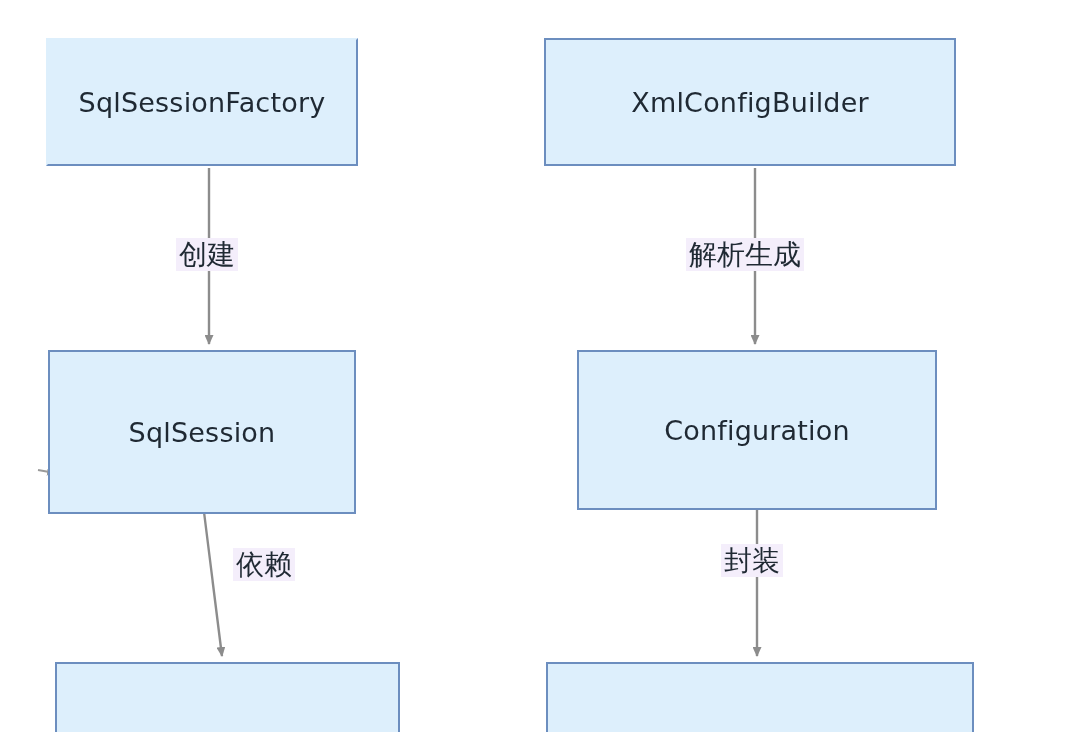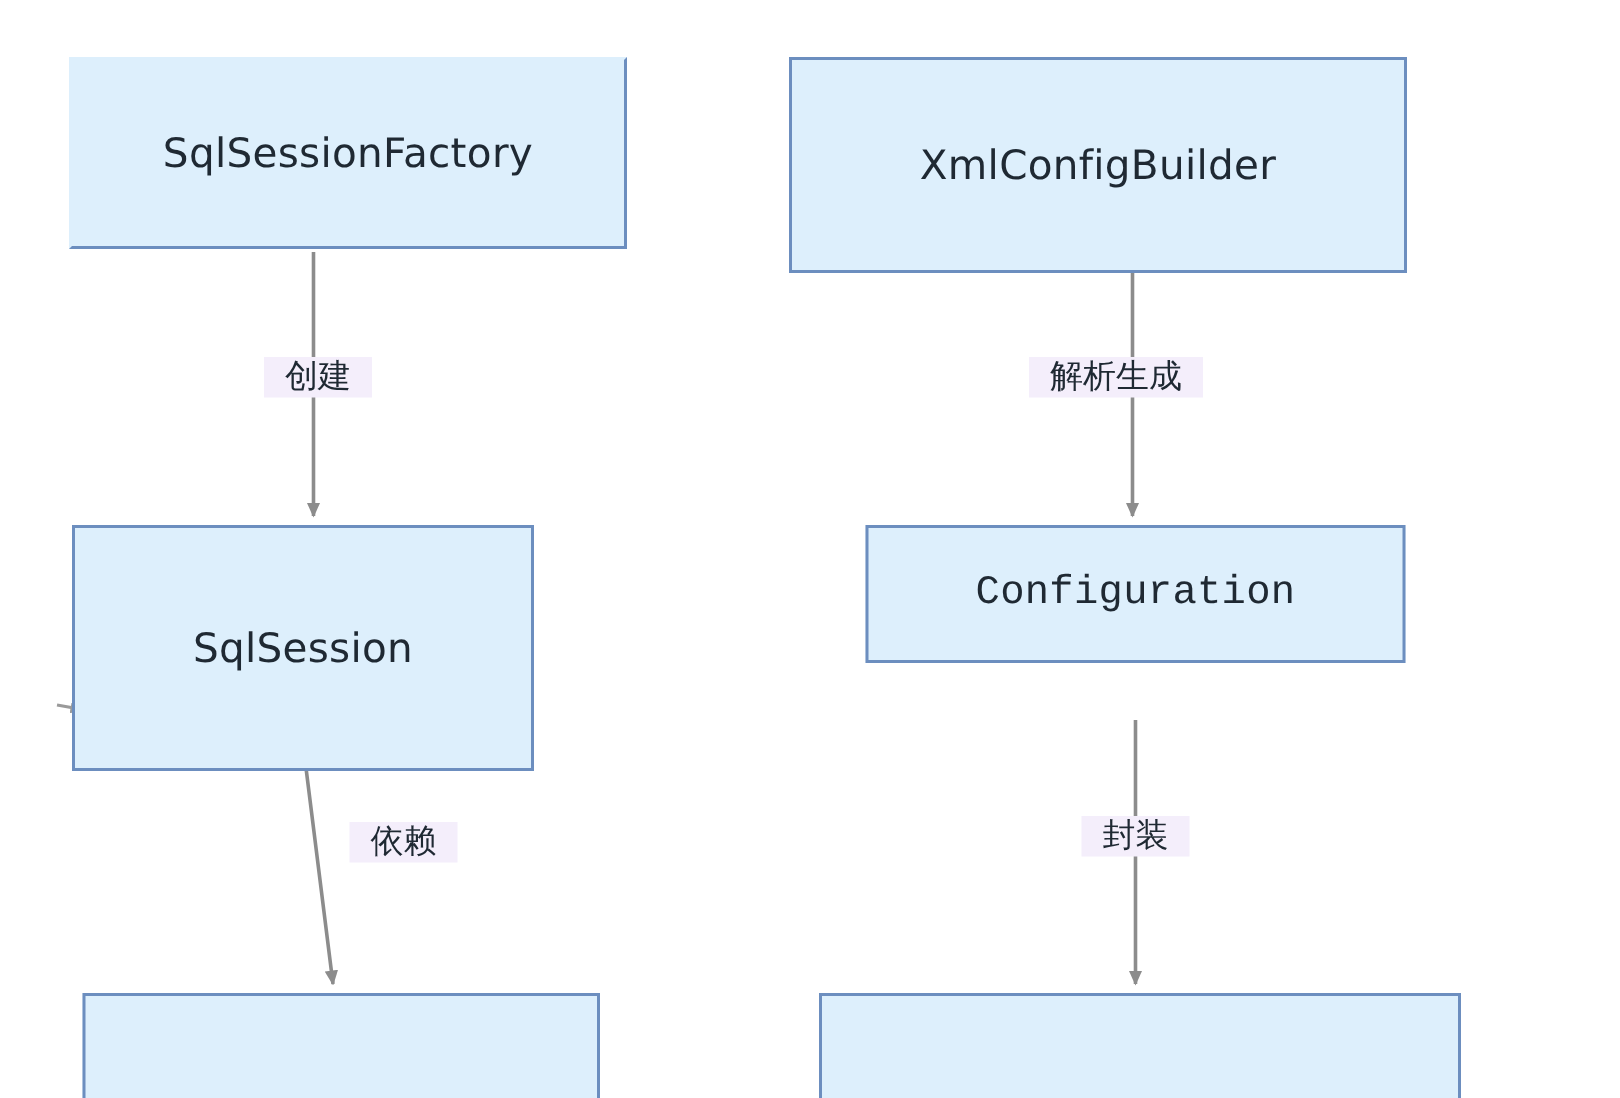--- a/index.html
+++ b/index.html
@@ -43,23 +43,23 @@
   }
   
   .node.clip-tl {
     border-top-color: transparent;
     border-left-color: transparent;
   }
   .edge-label {
     position: absolute;
     background: #f4eefb;
     color: #1f2933;
-    font-size: 22px;
+    font-size: 28px;
     line-height: 1.05;
-    padding: 2px 14px;
+    padding: 2px 3px;
     white-space: nowrap;
     z-index: 3;
   }
 </style>
 </head>
 <body>
 
 <div id="canvas">
 
   <svg id="edge-layer" viewBox="0 0 1080 732" width="1080" height="732" xmlns="http://www.w3.org/2000/svg">
@@ -76,37 +76,37 @@
 
     <line x1="200" y1="480" x2="222" y2="656" stroke="#8c8c8c" stroke-width="2.4" marker-end="url(#arrowhead)"></line>
 
     <line x1="38" y1="470" x2="55" y2="473" stroke="#9a9a9a" stroke-width="2.2" marker-end="url(#arrowhead-sm)"></line>
 
     <line x1="755" y1="168" x2="755" y2="344" stroke="#8c8c8c" stroke-width="2.4" marker-end="url(#arrowhead)"></line>
 
     <line x1="757" y1="480" x2="757" y2="656" stroke="#8c8c8c" stroke-width="2.4" marker-end="url(#arrowhead)"></line>
   </svg>
 
-  <div class="node clip-tl" style="left:46px; top:38px; width:372px; height:128px;">
+  <div class="node clip-tl" style="left:46px; top:38px; width:312px; height:128px;">
     <span class="node-label">SqlSessionFactory</span>
   </div>
 
   <div class="node" style="left:48px; top:350px; width:308px; height:164px;align-items:center;">
     <span class="node-label">SqlSession</span>
   </div>
 
   <div class="node" style="left:55px; top:662px; width:345px; height:84px;">
     <span class="node-label"></span>
   </div>
 
-  <div class="node" style="left:526px; top:38px; width:412px; height:144px;">
+  <div class="node" style="left:544px; top:38px; width:412px; height:128px;">
     <span class="node-label">XmlConfigBuilder</span>
   </div>
 
-  <div class="node" style="left:577px; top:350px; width:360px; height:92px;font-family:Liberation Mono, monospace;">
+  <div class="node" style="left:577px; top:350px; width:360px; height:160px;">
     <span class="node-label">Configuration</span>
   </div>
 
   <div class="node" style="left:546px; top:662px; width:428px; height:84px;">
     <span class="node-label"></span>
   </div>
 
   <div class="edge-label" style="left:176px; top:238px;">创建</div>
 
   <div class="edge-label" style="left:190px; top:548px;margin-left:43px;">依赖</div>

